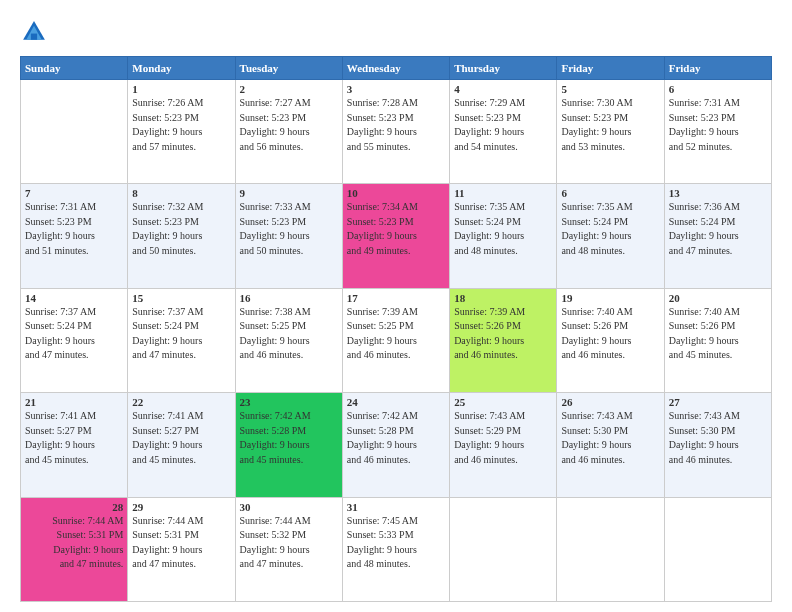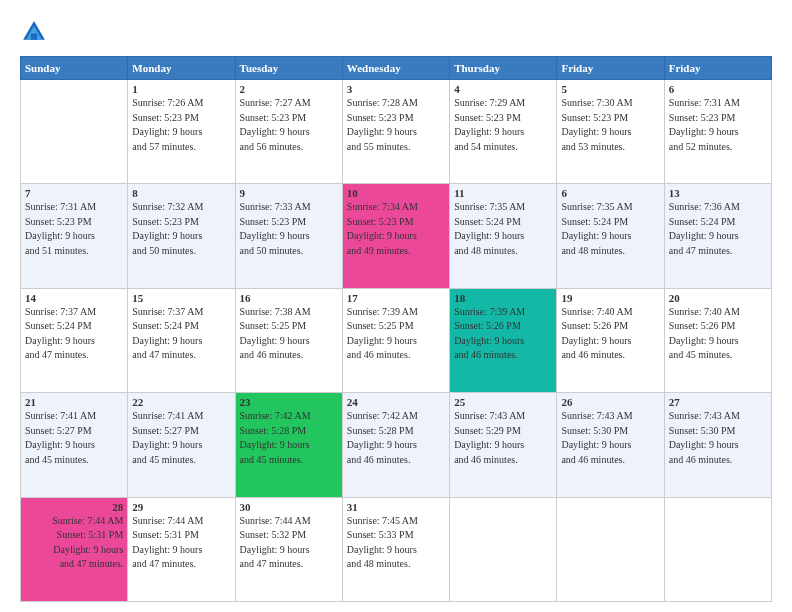--- a/index.html
+++ b/index.html
@@ -211,21 +211,21 @@
             <div class="day-info">Sunrise: 7:37 AM<br>Sunset: 5:24 PM<br>Daylight: 9 hours<br>and 47 minutes.</div>
           </td>
           <td style="background: rgb(255, 255, 255);">
             <span class="day-num">16</span>
             <div class="day-info">Sunrise: 7:38 AM<br>Sunset: 5:25 PM<br>Daylight: 9 hours<br>and 46 minutes.</div>
           </td>
           <td style="background: rgb(255, 255, 255);">
             <span class="day-num">17</span>
             <div class="day-info">Sunrise: 7:39 AM<br>Sunset: 5:25 PM<br>Daylight: 9 hours<br>and 46 minutes.</div>
           </td>
-          <td style="background: #14b8a6;">
+          <td style="background: #bef264;">
             <span class="day-num">18</span>
             <div class="day-info">Sunrise: 7:39 AM<br>Sunset: 5:26 PM<br>Daylight: 9 hours<br>and 46 minutes.</div>
           </td>
           <td style="background: rgb(255, 255, 255);">
             <span class="day-num">19</span>
             <div class="day-info">Sunrise: 7:40 AM<br>Sunset: 5:26 PM<br>Daylight: 9 hours<br>and 46 minutes.</div>
           </td>
           <td style="background: rgb(255, 255, 255); border-radius: 17px;">
             <span class="day-num">20</span>
             <div class="day-info">Sunrise: 7:40 AM<br>Sunset: 5:26 PM<br>Daylight: 9 hours<br>and 45 minutes.</div>

